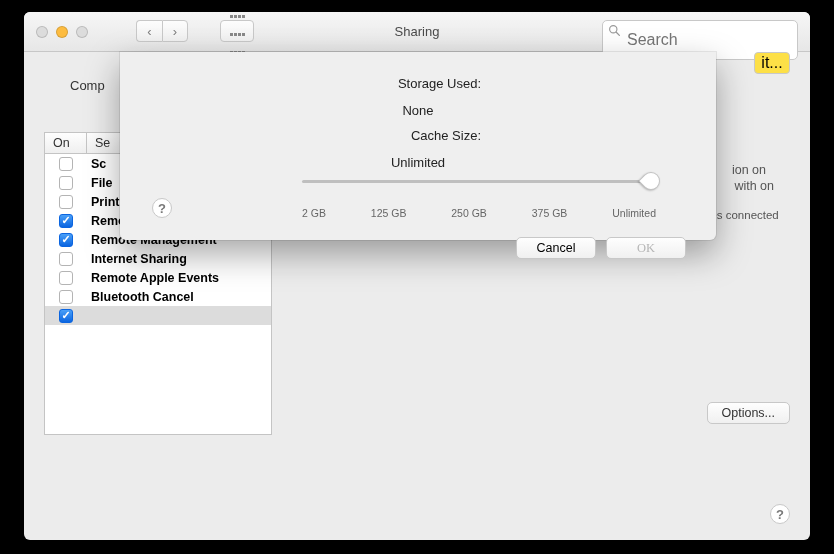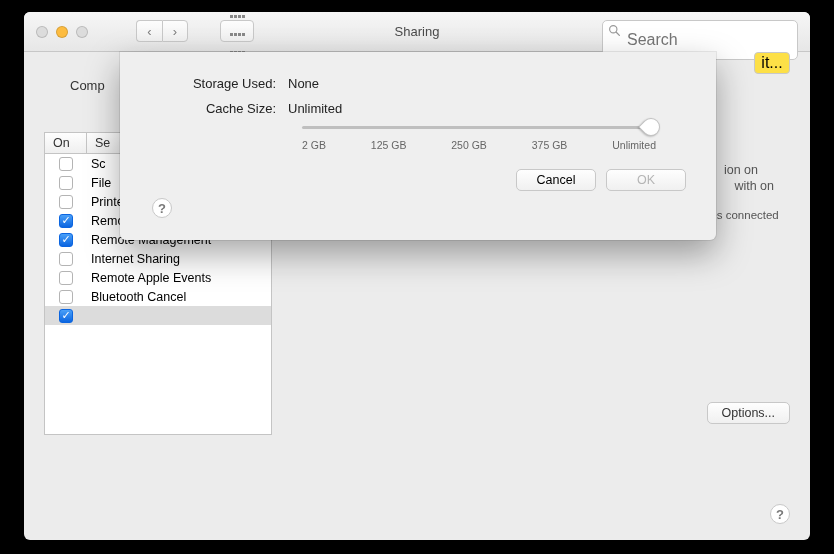--- a/index.html
+++ b/index.html
@@ -39,21 +39,21 @@
 .comp-label { font-size: 13px; color:#333; position:absolute; left: 46px; top: 26px; }
 .edit-slice { position:absolute; right: 20px; top: 0; width: 36px; height: 22px; background:#fde047; border:1px solid #c8c8c8; border-radius: 4px; font-size:16px; display:flex; align-items:center; justify-content:center; }
 
 .split { display:flex; gap: 26px; margin-top: 62px; align-items:flex-start; }
 
 
 .svc { width: 228px; border: 1px solid #c4c4c4; background:#fff; font-size: 12.5px; }
 .svc-head { display:flex; background: linear-gradient(#fefefe,#efefef); border-bottom:1px solid #c4c4c4; }
 .svc-head div { padding: 3px 8px; color:#333; }
 .svc-head .on { width: 42px; border-right: 1px solid #c4c4c4; }
-.svc-rows { height: 280px; }
+.svc-rows { height: 280px; font-weight: bold; }
 .svc-row { display:flex; align-items:center; height: 19px; }
 .svc-row.sel { background:#dcdcdc; }
 .svc-row .cb { width: 42px; display:flex; justify-content:center; }
 .svc-row .nm { padding-left: 4px; flex:1; white-space:nowrap; overflow:hidden; }
 
 .chk { width: 14px; height: 14px; border-radius:3px; border:1px solid #b4b4b4; background:#fff; display:inline-flex; align-items:center; justify-content:center; font-size:11px; color:#fff; }
 .chk.on { background: linear-gradient(#4aa0f8,#0b65e0); border-color:#0b65e0; }
 
 
 .right { flex:1; font-size: 12.5px; color:#333; position:relative; }
@@ -65,30 +65,30 @@
 
 .options-btn { position:absolute; right: 0; top: 270px; height:22px; padding: 8px 14px; background:linear-gradient(#fefefe,#f0f0f0); border:1px solid #c8c8c8; border-radius:5px; font-size:12.5px; display:flex; align-items:center; }
 
 
 .sheet {
   position:absolute; left: 96px; top: 40px; width: 596px; height: 188px;
   background:#efefef; border-radius: 0 0 6px 6px;
   box-shadow: 0 14px 34px rgba(0,0,0,.35), 0 0 0 1px rgba(0,0,0,.08);
   padding: 24px 30px 14px 30px;
 }
-.sheet-row { display:flex; gap: 12px; font-size:13px; margin-bottom: 10px; align-items:center; }
+.sheet-row { display:flex; gap: 12px; font-size:13px; margin-bottom: 10px; align-items:center;flex-direction:column; }
 .sheet-row .lab { width: 126px; text-align:right; color:#222; }
 .sheet-row .val { color:#222; }
 .slider-wrap { margin: 4px 30px 0 152px; }
 .track { height: 3px; background:#bfbfbf; border-radius:2px; position:relative; }
 .knob { position:absolute; right:-4px; top:-8px; width:18px; height:18px; background:#fff; border:1px solid #c2c2c2; border-radius:50%; box-shadow: 0 1px 2px rgba(0,0,0,.25); transform: rotate(45deg); border-radius: 50% 50% 50% 0; }
-.ticks { display:flex; justify-content:space-between; font-size:10.5px; color:#666; margin-top: 10px; }
+.ticks { display:flex; justify-content:space-between; font-size:10.5px; color:#666; margin-top: 24px; }
 .sheet-actions { display:flex; gap:10px; justify-content:flex-end; margin-top: 18px; }
 .btn { height:22px; width:80px; border:1px solid #c8c8c8; border-radius:5px; background:linear-gradient(#fefefe,#f0f0f0); font-size:12.5px; display:flex; align-items:center; justify-content:center; cursor:pointer; }
-.btn.dim { color:#b5b5b5; }
+.btn.dim { color:#b5b5b5;font-family:Liberation Serif, serif; }
 
 .help { position:absolute; width:20px; height:20px; border:1px solid #c8c8c8; border-radius:50%; background:#fff; color:#797979; display:flex; align-items:center; justify-content:center; font-size:13px; font-weight:600; }
 .help.s { left: 32px; top: 146px; }
 .help.b { right: 20px; bottom: 16px; }
 
 .clip-top { position:absolute; left:258px; top:150px; font-size:12.5px; color:#555; text-align:right; width:520px; line-height:1.4; }
 </style>
 </head>
 <body>
 
@@ -214,21 +214,21 @@
                 <div class="desc">Share this computer's Internet connection and cached content with iOS devices connected using USB.</div>
               </div>
             </div>
           </div>
         <div class="options-btn">Options...</div>
       </div>
     </div>
   </div>
 
   <div class="clip-top">
-    <div style="position:absolute; right:44px; top:0">ion on</div>
+    <div style="position:absolute; right:36px; top:0">ion on</div>
     <div style="position:absolute; right:28px; top:16px">with on</div>
     <div style="position:absolute; left:22px; top:36px">this computer.</div>
   </div>
 
   <div class="sheet">
     <div class="sheet-row">
       <div class="lab">Storage Used:</div>
       <div class="val">None</div>
     </div>
     <div class="sheet-row">

